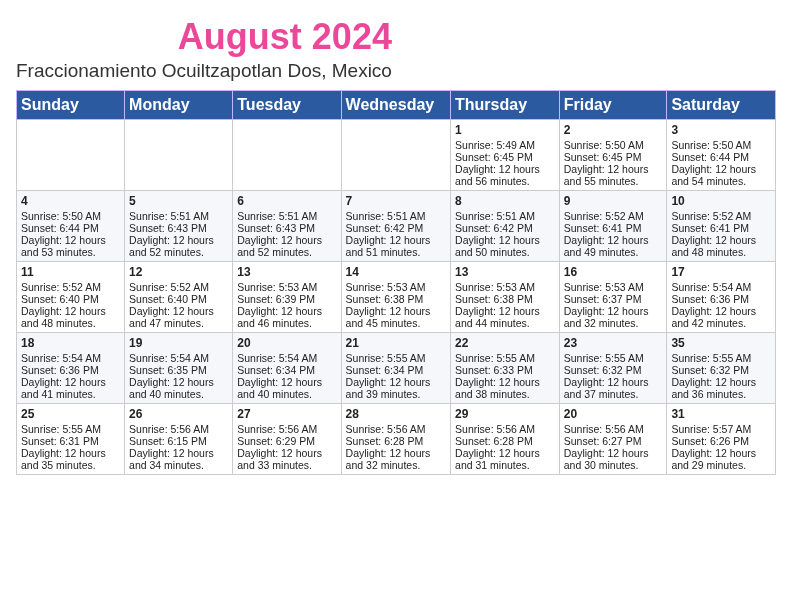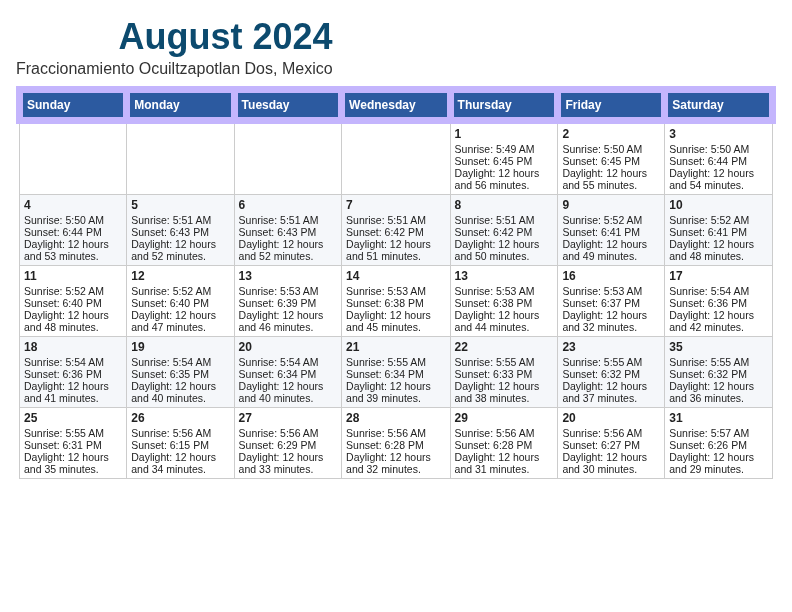--- a/index.html
+++ b/index.html
@@ -19,40 +19,40 @@
     .logo {
       display: flex;
       align-items: center;
     }
     .title-block {
       text-align: right;
     }
     .month-title {
       font-size: 36px;
       font-weight: bold;
-      color: #0c4a6e;
+      color: #ec4899;
     }
     .location-title {
-      font-size: 16px;
+      font-size: 19px;
       color: #333;
       margin-top: 2px;
     }
     .calendar {
       width: 100%;
       border-collapse: collapse;
       font-size: 11px;
     }
     .calendar th {
       background: #2c5aa0;
       color: #fff;
       padding: 5px 4px;
       text-align: left;
-      font-size: 12px;
+      font-size: 16px;
       font-weight: bold;
-      border: 7px solid #c4b5fd;
+      border: 1px solid #c4b5fd;
     }
     .calendar td {
       border: 1px solid #ccc;
       vertical-align: top;
       padding: 3px 4px;
       width: 110px;
       min-height: 80px;
       background: #fff;
       font-size: 10.5px;
       color: #222;

